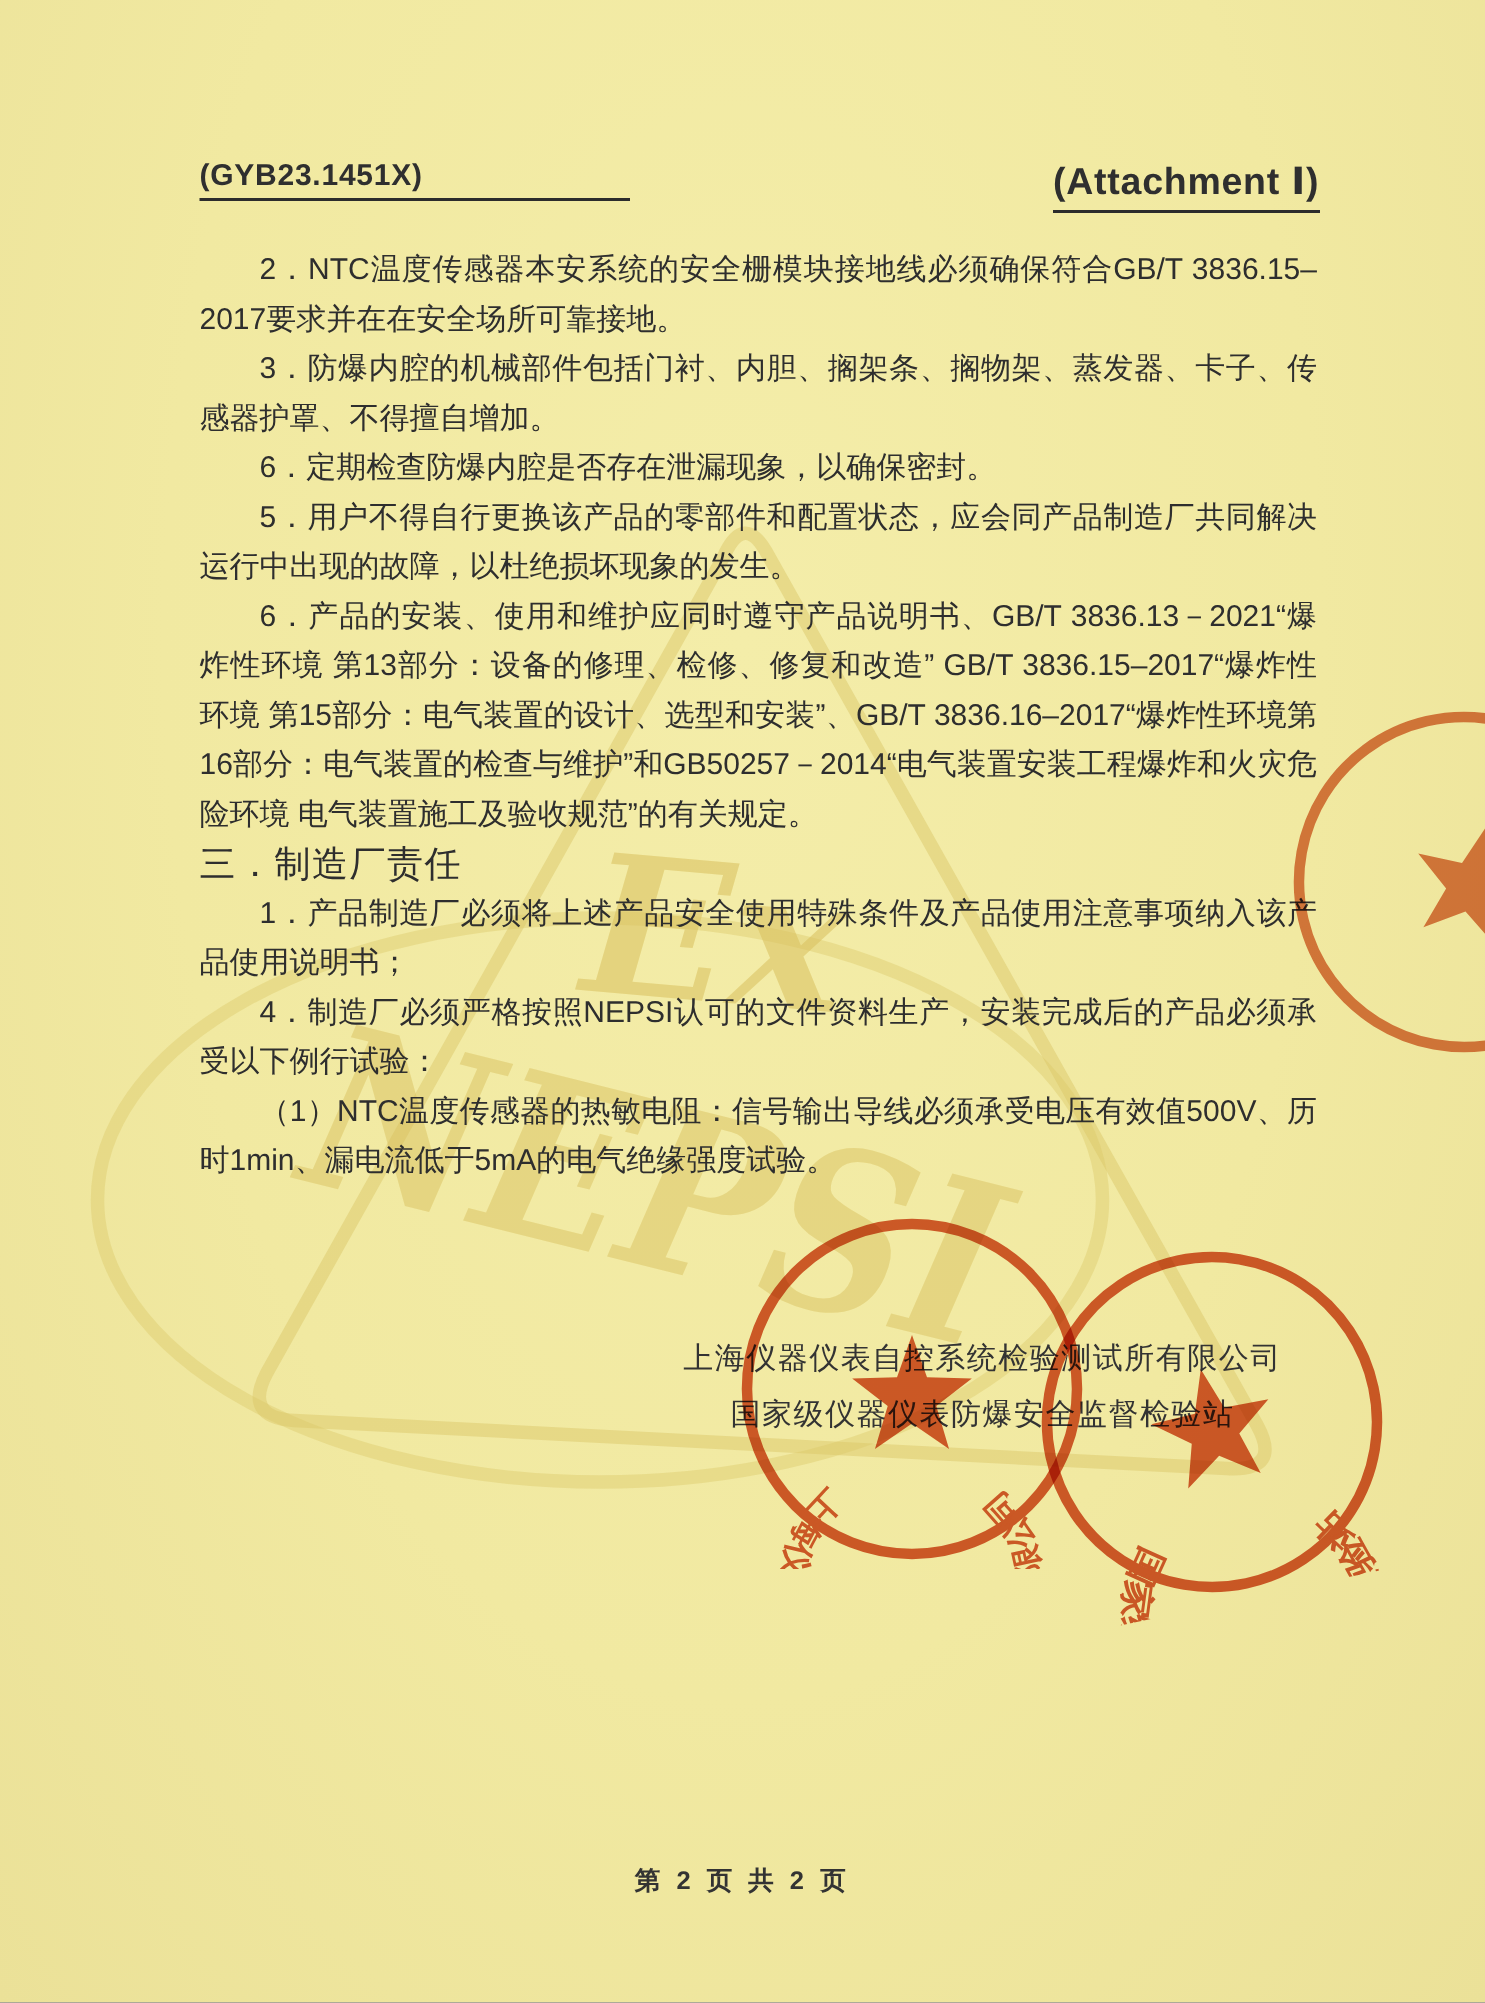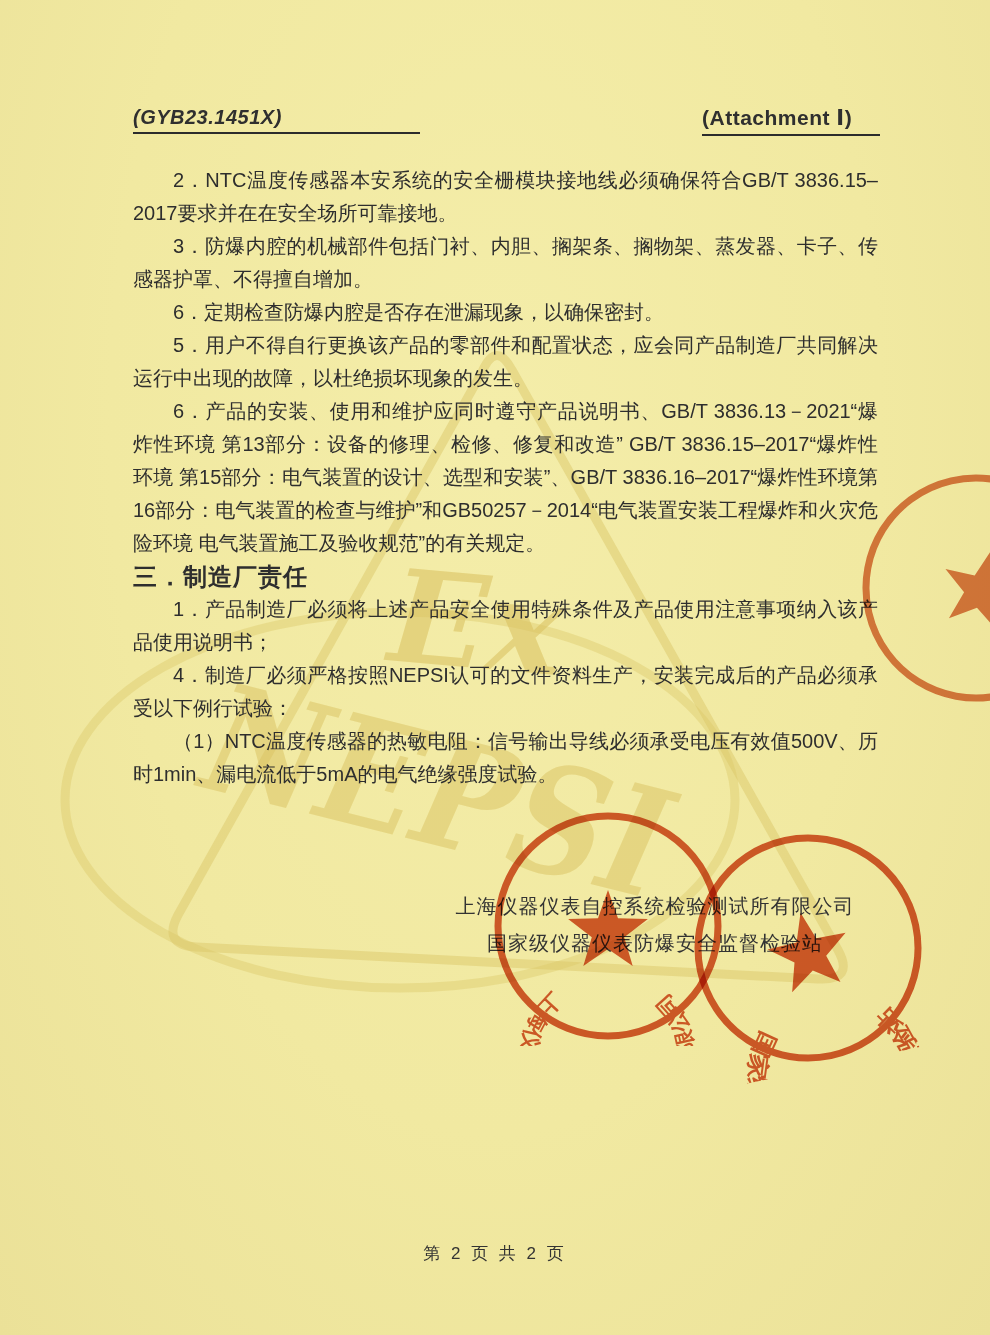--- a/index.html
+++ b/index.html
@@ -11,47 +11,47 @@
     overflow:hidden;
     font-family:"Liberation Sans","DejaVu Sans",sans-serif;
     color:#2f2f2f;
   }
   
   .wm{position:absolute;inset:0;z-index:1;pointer-events:none;}
   
   .hdr-left{
     position:absolute;left:133px;top:106px;width:287px;z-index:2;
     font-size:20px;font-weight:bold;letter-spacing:.5px;
-    border-bottom:2.5px solid #2c2c2c;padding-bottom:3px;font-style:italic;
+    border-bottom:2.5px solid #2c2c2c;padding-bottom:3px;
   }
   .hdr-right{
     position:absolute;left:702px;top:106px;width:178px;z-index:2;
-    font-size:21px;font-weight:bold;letter-spacing:.5px;text-align:left;
+    font-size:25px;font-weight:bold;letter-spacing:.5px;text-align:left;
     border-bottom:2.5px solid #2c2c2c;padding-bottom:4px;
   }
   
   .bodycol{
     position:absolute;left:133px;top:164px;width:745px;z-index:2;
     font-size:20px;line-height:33px;text-align:justify;color:#2e2e2e;
   }
   .bodycol p{margin:0;text-indent:2em;}
   .sec-heading{
-    margin:27px 0 8px 0;font-size:24px;font-weight:bold;letter-spacing:1px;
+    margin:27px 0 8px 0;font-size:24px;font-weight:normal;letter-spacing:1px;
     text-indent:0 !important;
   }
   
   .signature{
     position:absolute;left:330px;top:888px;width:650px;z-index:2;
     text-align:center;font-size:20px;line-height:37px;color:#333;
     letter-spacing:1px;
   }
   
   .footer{
     position:absolute;left:0;top:1242px;width:990px;z-index:2;
-    text-align:center;font-size:17px;font-weight:normal;letter-spacing:3px;color:#333;
+    text-align:center;font-size:17px;font-weight:bold;letter-spacing:3px;color:#333;
   }
   
   .stamp{position:absolute;z-index:3;mix-blend-mode:multiply;opacity:.88;}
   .stamp svg{display:block;}
   .stamp-1{left:488px;top:806px;}
   .stamp-2{left:688px;top:828px;transform:rotate(-12deg);}
   .stamp-3{left:856px;top:468px;transform:rotate(-58deg);opacity:.8;}
   .rimtext{font-family:"Liberation Sans","DejaVu Sans",sans-serif;font-weight:bold;}
   .wm-serif{font-family:"DejaVu Serif","Liberation Serif",serif;font-style:italic;font-weight:bold;}
 </style>

